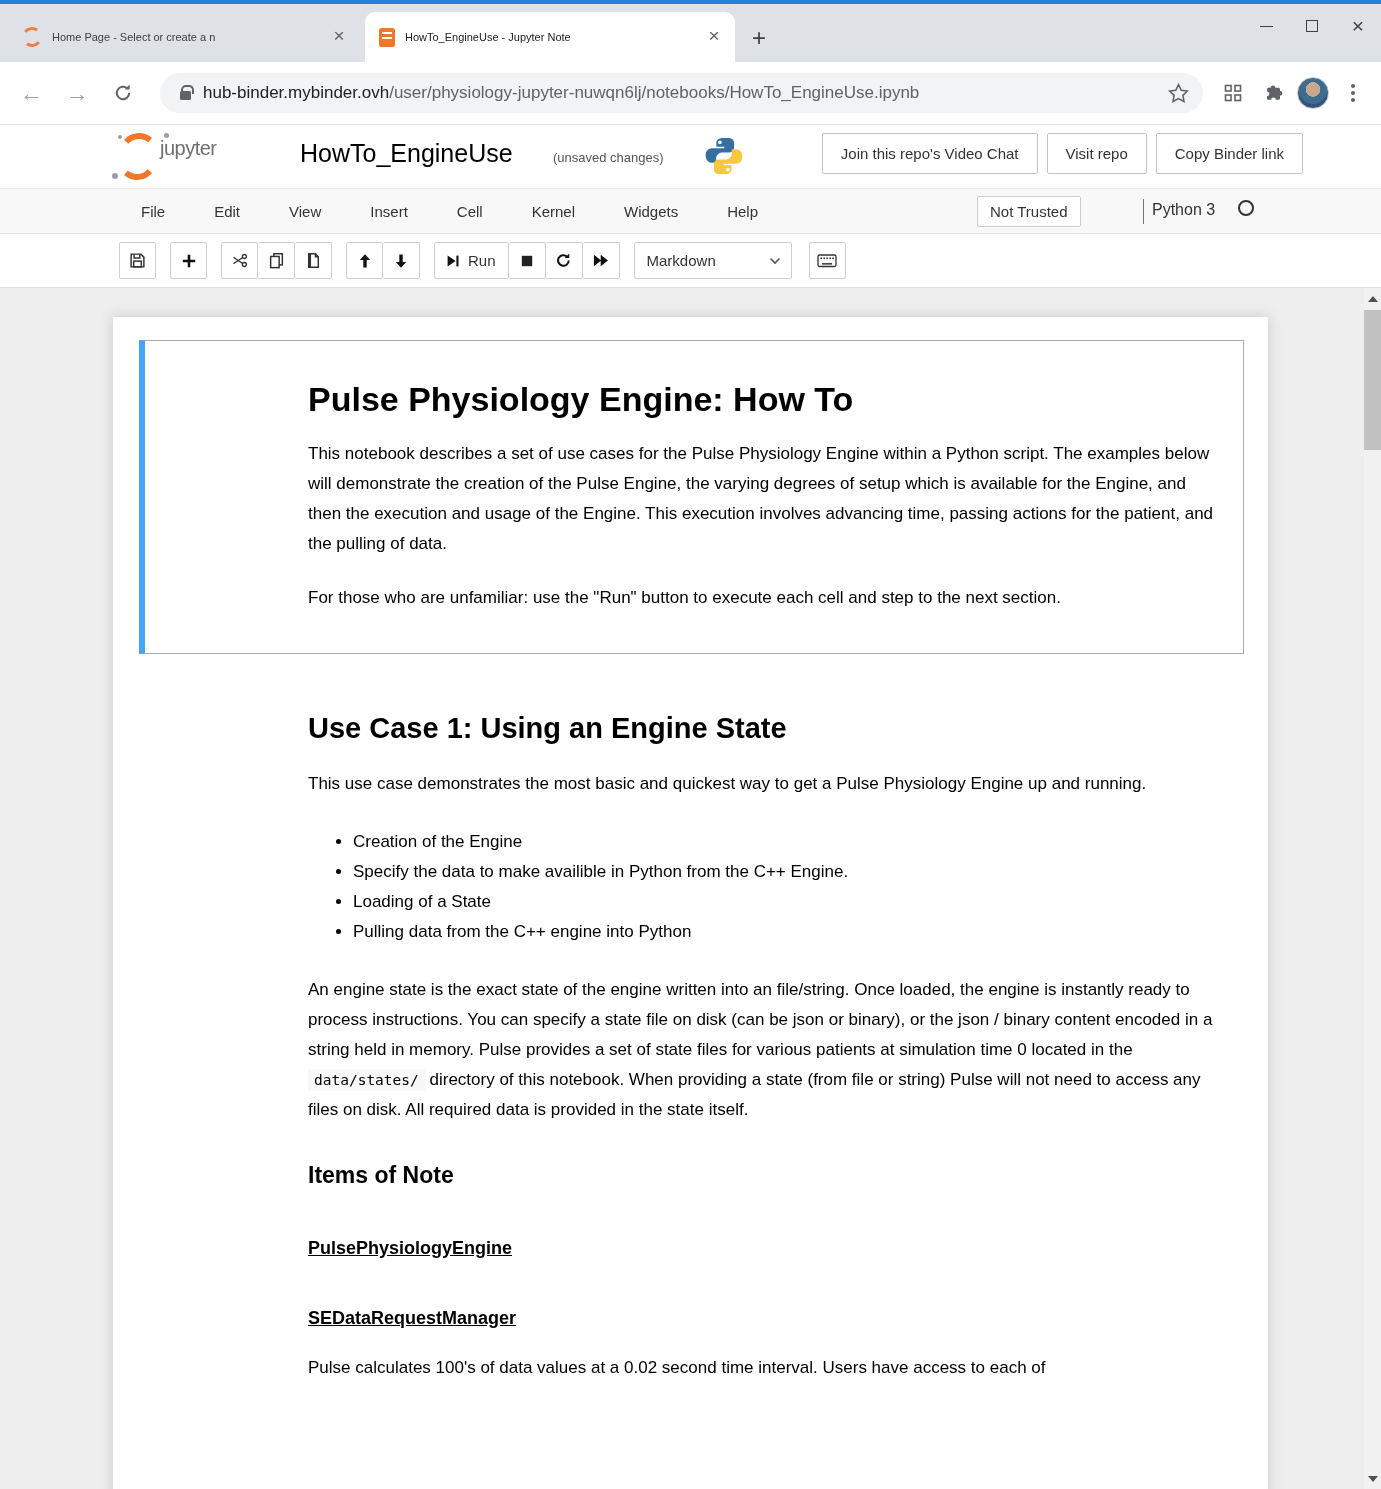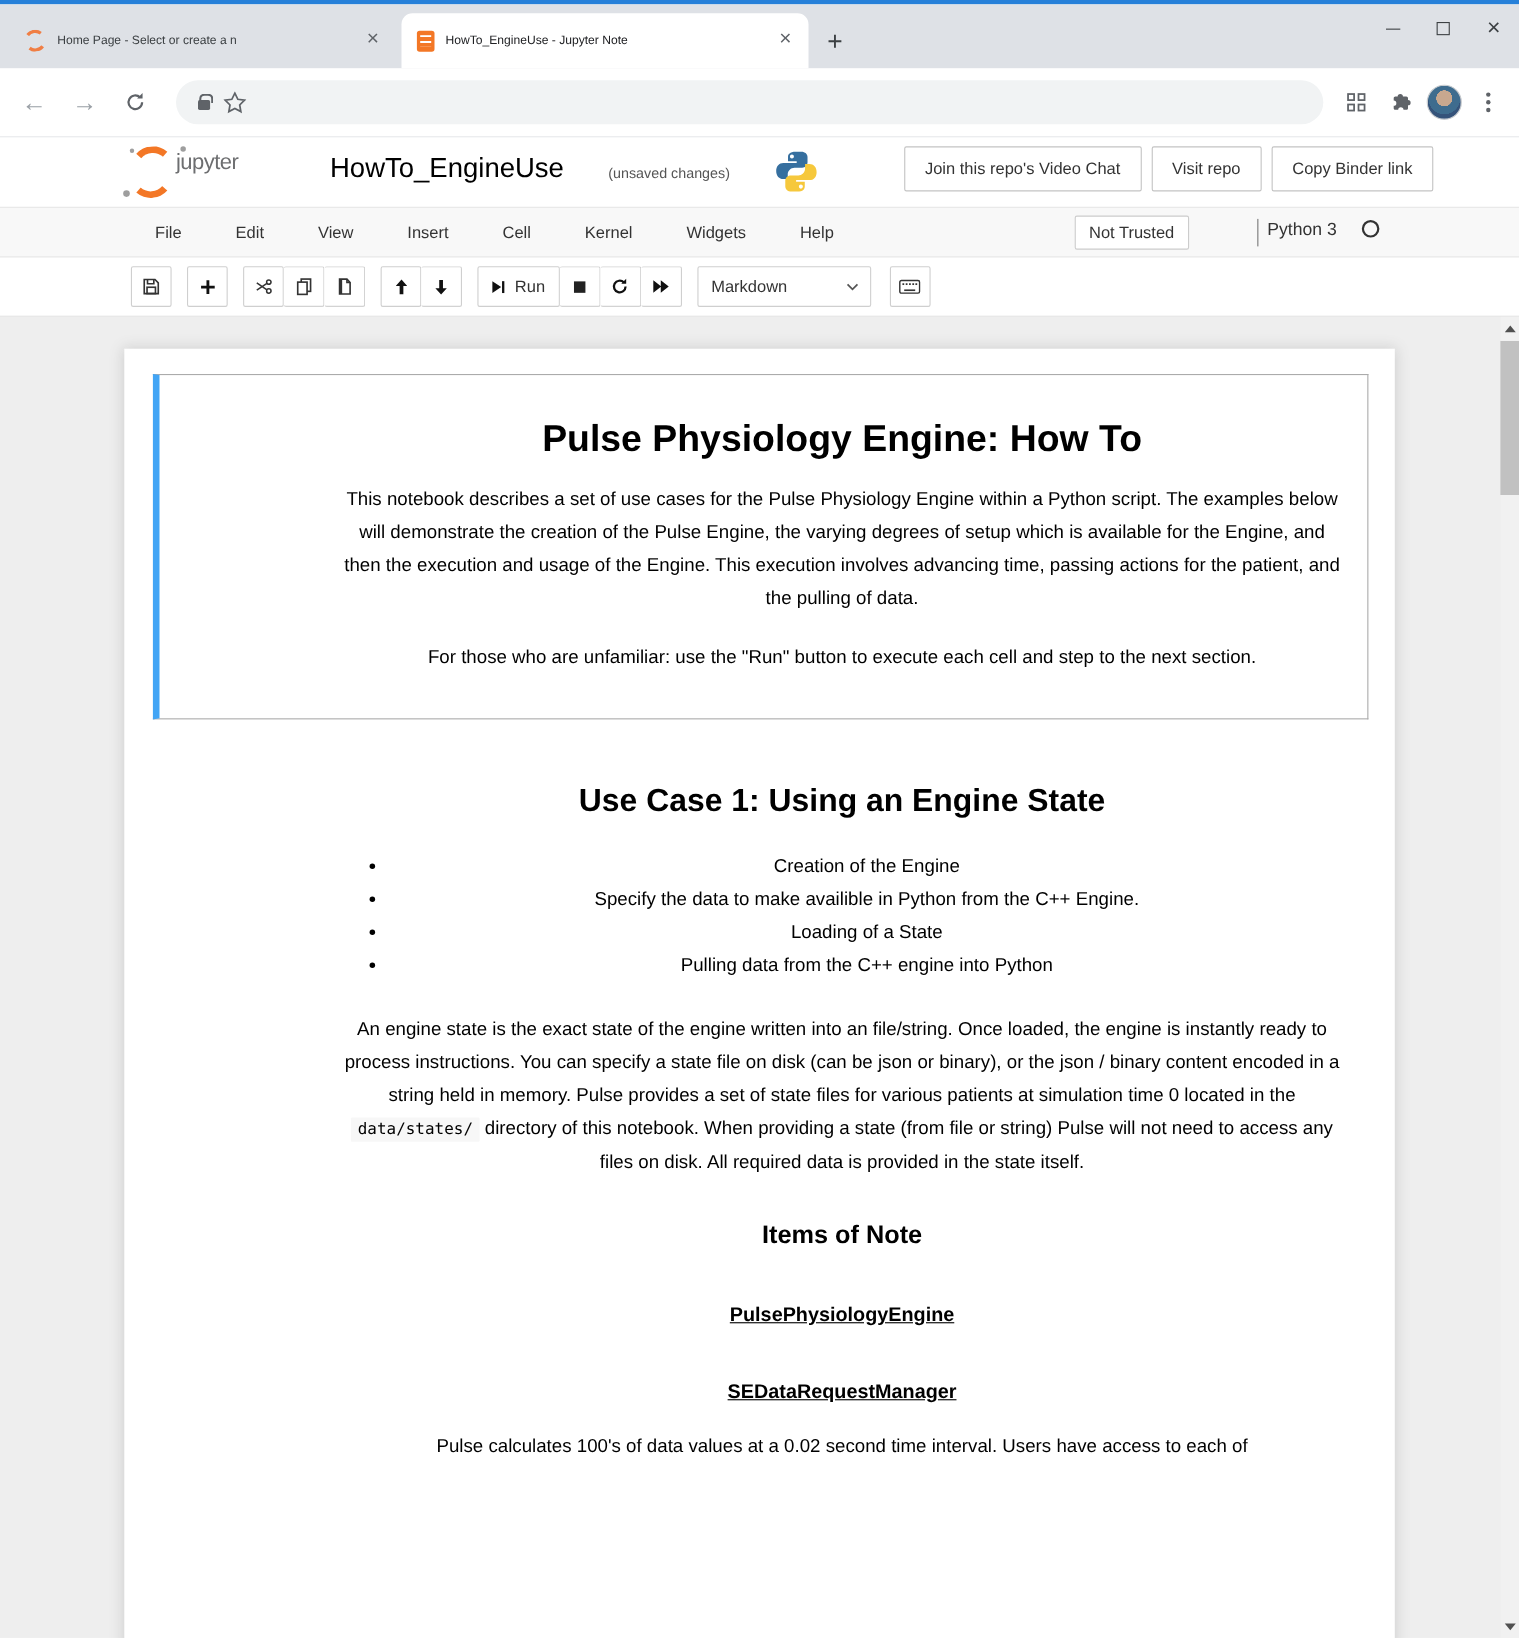--- a/index.html
+++ b/index.html
@@ -94,21 +94,21 @@
   
   .site { position:relative; height:1201px; background:#eee; overflow:hidden; }
   .page { width:1155px; margin:29px auto 0; background:#fff; min-height:1220px;
           box-shadow:0 0 12px 1px rgba(87,87,87,0.2); padding-top:23px; }
   .cell { width:1105px; margin-left:26px; border:1px solid transparent; border-left-width:6px; }
   .cell.selected { border-color:#ababab; border-left-color:#42a5f5; }
   .cell .inner { padding:14px 20px 16px 163px; }
   .cell.unselected { margin-top:14px; }
   .cell.unselected .inner { padding-top:24px; }
 
-  .rt { color:#000; font-size:17px; line-height:30px;text-align:center; }
+  .rt { color:#000; font-size:17px; line-height:30px; }
   .rt h1 { font-size:34px; line-height:40px; margin:24px 0 20px; font-weight:bold; }
   .rt h2 { font-size:29px; line-height:34px; margin:18px 0 24px; font-weight:bold; }
   .rt h3 { font-size:23px; line-height:28px; margin:36px 0 0; font-weight:bold; }
   .rt h4 { font-size:18px; line-height:22px; margin:48px 0 0; font-weight:bold; text-decoration:underline; }
   .rt p { margin:0 0 24px; }
   .rt p.after-h { margin-top:24px; }
   .rt ul { margin:28px 0 28px 0; padding-left:45px; }
   .rt li { line-height:30px; }
   .rt code { font-family:"DejaVu Sans Mono", monospace; font-size:14.5px; background:#f7f7f7;
              padding:3px 6px; border-radius:1px; }
@@ -161,20 +161,21 @@
       <span>→</span>
     </div>
   <div class="navbtn dark">
     <svg width="20" height="20" viewBox="0 0 20 20">
       <path d="M16.2 10a6.2 6.2 0 1 1-1.9-4.5" fill="none" stroke="#5f6368" stroke-width="2"></path>
       <path d="M16.6 1.6v5h-5z" fill="#5f6368"></path>
     </svg>
   </div>
   <div class="omnibox">
     <span class="lock"></span>
+    <span class="url"><span class="domain">hub-binder.mybinder.ovh</span><span class="path">/user/physiology-jupyter-nuwqn6lj/notebooks/HowTo_EngineUse.ipynb</span></span>
     <span class="star">
       <svg width="21" height="21" viewBox="0 0 20 20">
         <path d="M10 1.6l2.6 5.3 5.8.8-4.2 4.1 1 5.8-5.2-2.7-5.2 2.7 1-5.8L1.6 7.7l5.8-.8z" fill="none" stroke="#5f6368" stroke-width="1.5"></path>
       </svg>
     </span>
   </div>
   <div class="chrome-right">
     <div class="chrome-ic">
       <svg width="20" height="20" viewBox="0 0 20 20">
         <g fill="none" stroke="#5f6368" stroke-width="1.6">
@@ -353,20 +354,21 @@
       <div class="inner rt">
         <h1>Pulse Physiology Engine: How To</h1>
         <p>This notebook describes a set of use cases for the Pulse Physiology Engine within a Python script. The examples below will demonstrate the creation of the Pulse Engine, the varying degrees of setup which is available for the Engine, and then the execution and usage of the Engine. This execution involves advancing time, passing actions for the patient, and the pulling of data.</p>
         <p>For those who are unfamiliar: use the "Run" button to execute each cell and step to the next section.</p>
       </div>
     </div>
 
     <div class="cell unselected">
       <div class="inner rt">
         <h2>Use Case 1: Using an Engine State</h2>
+        <p>This use case demonstrates the most basic and quickest way to get a Pulse Physiology Engine up and running.</p>
         <ul>
           <li>Creation of the Engine</li>
           <li>Specify the data to make availible in Python from the C++ Engine.</li>
           <li>Loading of a State</li>
           <li>Pulling data from the C++ engine into Python</li>
         </ul>
         <p><span>An engine state is the exact state of the engine written into an file/string. Once loaded, the engine is instantly ready to process instructions. You can specify a state file on disk (can be json or binary), or the json / binary content encoded in a string held in memory. Pulse provides a set of state files for various patients at simulation time 0 located in the </span><code>data/states/</code><span> directory of this notebook. When providing a state (from file or string) Pulse will not need to access any files on disk. All required data is provided in the state itself.</span></p>
         <h3>Items of Note</h3>
         <h4>PulsePhysiologyEngine</h4>
         <h4>SEDataRequestManager</h4>

